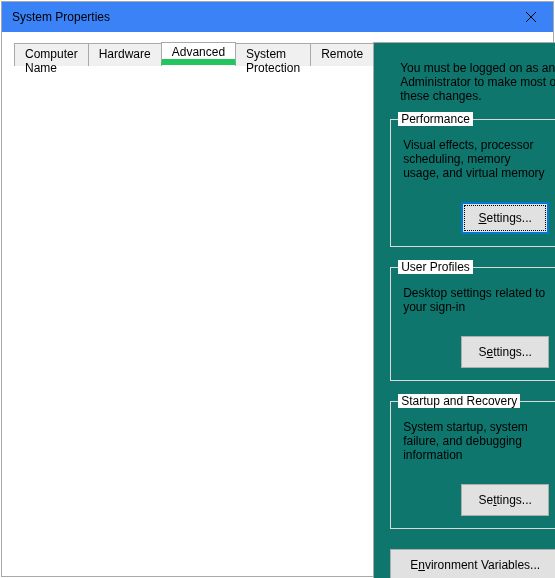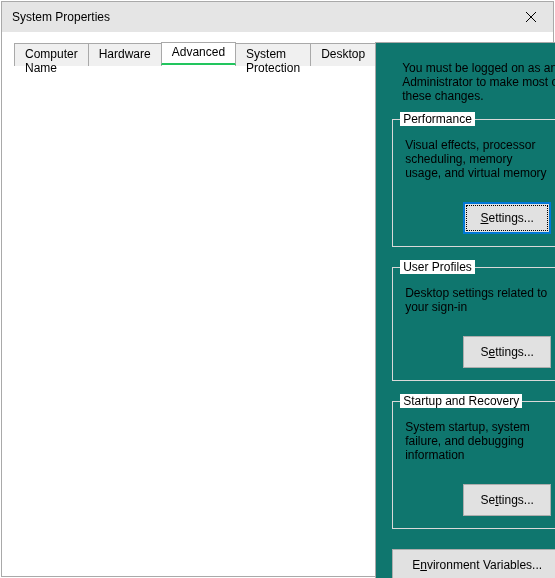--- a/index.html
+++ b/index.html
@@ -20,21 +20,21 @@
       display: flex;
       flex-direction: column;
       margin: 1px;
     }
     .titlebar {
       height: 32px;
       display: flex;
       align-items: center;
       justify-content: space-between;
       padding-left: 10px;
-      background: #e5e5e5;
+      background: #3b82f6;
     }
     .title-text { font-size: 12px; }
     .close-btn {
       width: 45px;
       height: 30px;
       display: flex;
       align-items: center;
       justify-content: center;
       cursor: pointer;
     }
@@ -58,21 +58,21 @@
       border-bottom: none;
       background: #f0f0f0;
       font-size: 12px;
       cursor: pointer;
       margin-right: -1px;
       position: relative;
       top: 1px;
     }
     .tab.active {
       background: #fff;
-      border-bottom: 2px solid #22c55e;
+      border-bottom: 6px solid #22c55e;
       top: 0;
       padding-top: 2px;
       z-index: 3;
     }
     .tabpanel {
       border: 1px solid #a9a9a9;
       flex: 1;
       padding: 16px 16px 14px 16px;
       position: relative;
       z-index: 1;
@@ -155,21 +155,21 @@
     </div>
   </div>
 
   <div class="content">
 
     <div class="tabs">
       <div class="tab">Computer Name</div>
       <div class="tab">Hardware</div>
       <div class="tab active">Advanced</div>
       <div class="tab">System Protection</div>
-      <div class="tab">Desktop</div>
+      <div class="tab">Remote</div>
     </div>
 
     <div class="tabpanel">
 
       <div class="admin-msg">You must be logged on as an Administrator to make most of these changes.</div>
 
       <div class="groupbox">
         <div class="legend">Performance</div>
         <div class="group-desc">Visual effects, processor scheduling, memory usage, and virtual memory</div>
         <div class="group-btnrow">

